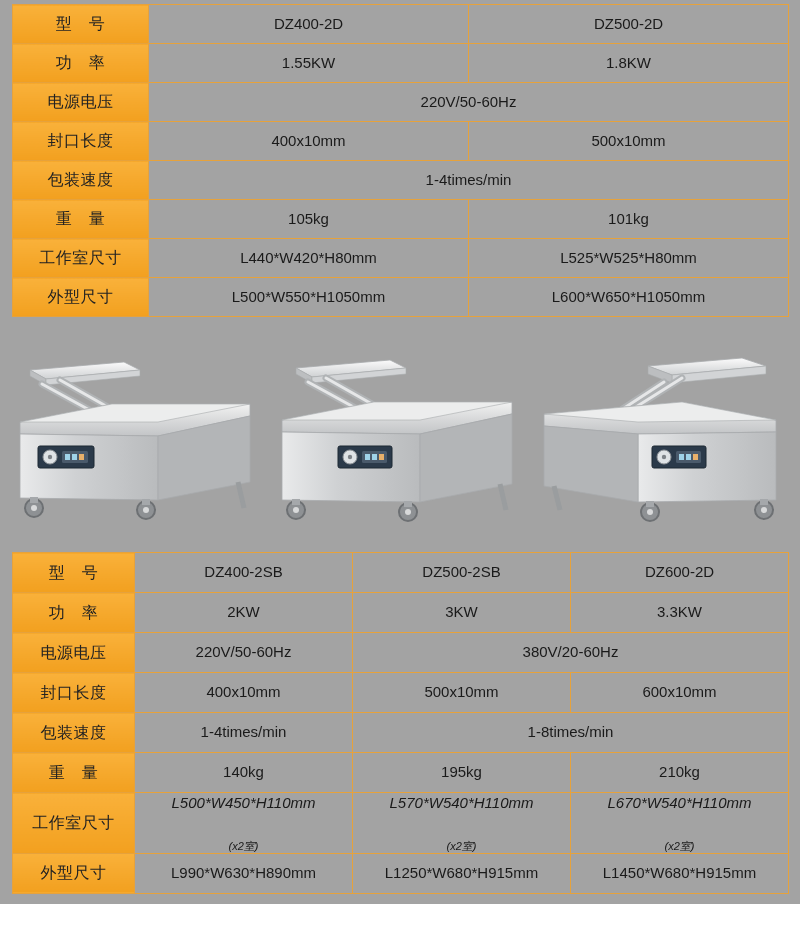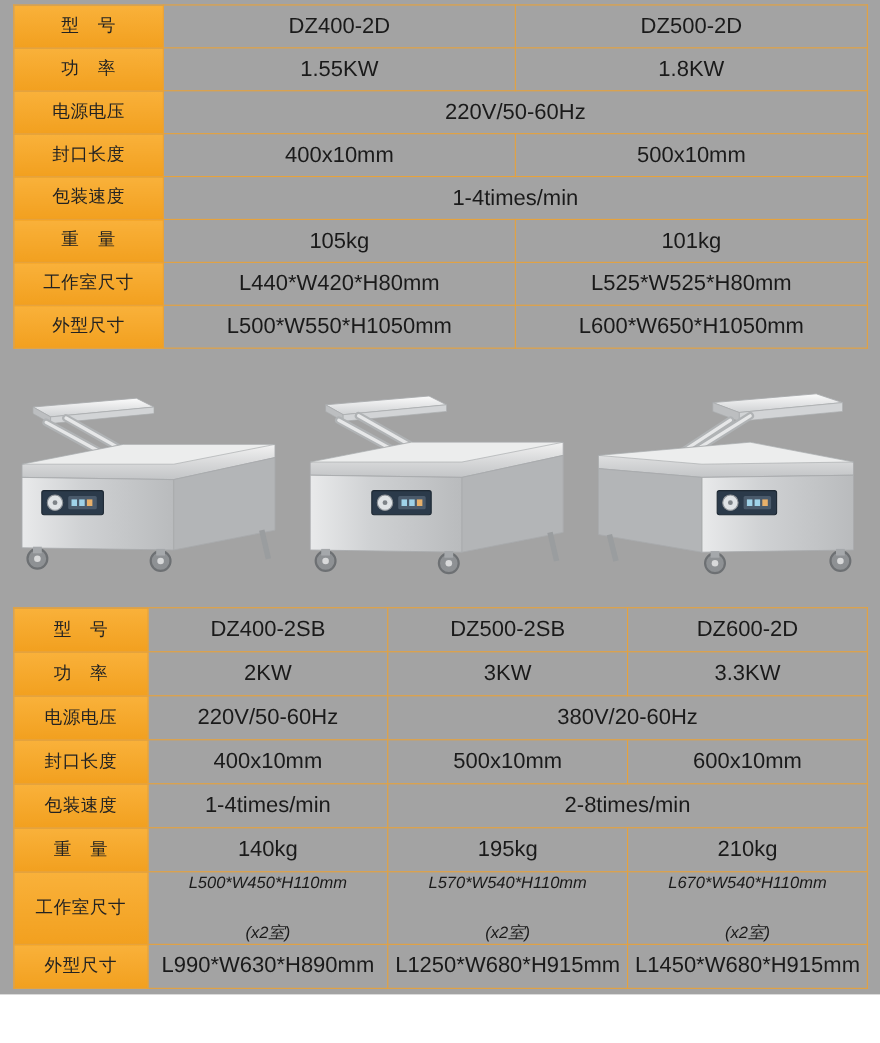--- a/index.html
+++ b/index.html
@@ -19,21 +19,21 @@
   
   table.spec {
     border-collapse: collapse;
     table-layout: fixed;
     border: 1px solid #e6a23c;
   }
   table.spec td {
     border: 1px solid #e6a23c;
     text-align: center;
     vertical-align: middle;
-    font-size: 20px;
+    font-size: 15px;
     color: #1a1a1a;
     padding: 0 4px;
     line-height: 1.25;
   }
   table.spec td.hdr {
     background: #f5a623;
     background: linear-gradient(180deg, #f9b13a 0%, #f2a01f 100%);
     color: #222;
     font-size: 16px;
     letter-spacing: 0.5px;
@@ -76,21 +76,21 @@
     top: 552px;
     width: 776px;
   }
   #table2 col.c0 { width: 122px; }
   #table2 col.c1 { width: 218px; }
   #table2 col.c2 { width: 218px; }
   #table2 col.c3 { width: 218px; }
   #table2 td { height: 40px; }
   #table2 td.two-line { height: 58px; font-size: 15px; line-height: 1.3; font-style: italic; }
 
-  .sub { display: block; font-size: 15px; margin-top: 26px; }
+  .sub { display: block; font-size: 11px; margin-top: 26px; }
 </style>
 </head>
 <body>
 
 <div class="page">
 
   <table class="spec" id="table1">
     <colgroup>
         <col class="c0">
         <col class="c1">
@@ -313,21 +313,21 @@
         </tr>
         <tr>
           <td class="hdr">封口长度</td>
           <td>400x10mm</td>
           <td>500x10mm</td>
           <td>600x10mm</td>
         </tr>
         <tr>
           <td class="hdr">包装速度</td>
           <td>1-4times/min</td>
-          <td colspan="2">2-8times/min</td>
+          <td colspan="2">1-8times/min</td>
         </tr>
         <tr>
           <td class="hdr">重　量</td>
           <td>140kg</td>
           <td>195kg</td>
           <td>210kg</td>
         </tr>
         <tr>
           <td class="hdr">工作室尺寸</td>
           <td class="two-line"><span>L500*W450*H110mm</span><span class="sub">(x2室)</span></td>

